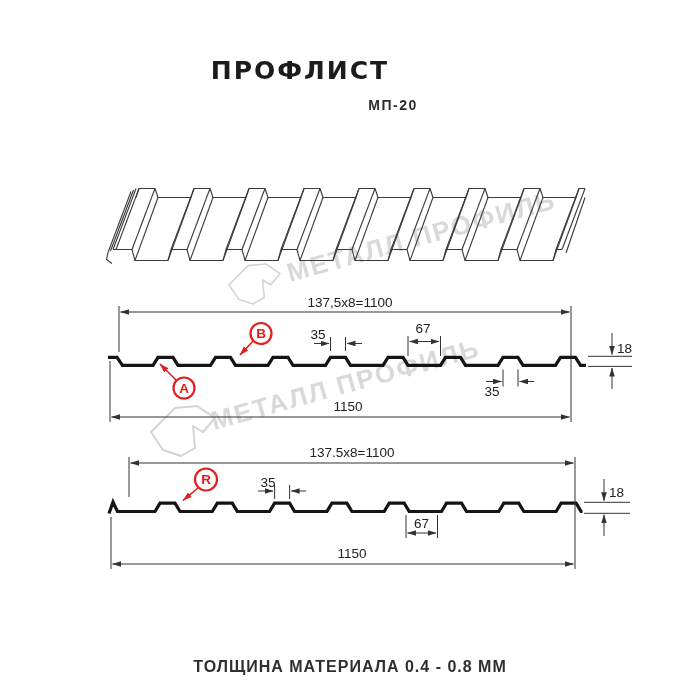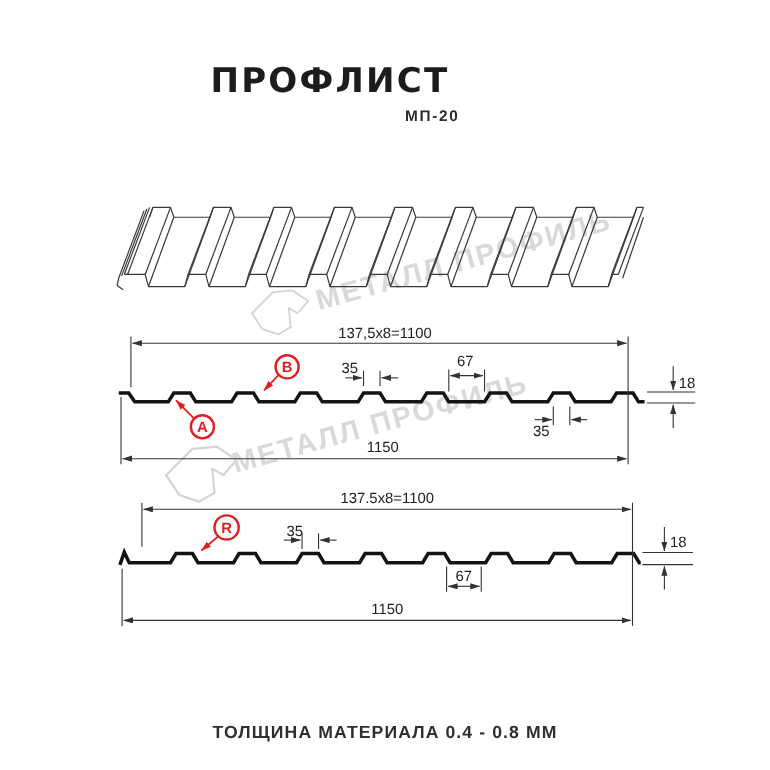--- a/index.html
+++ b/index.html
@@ -1,19 +1,19 @@
 <!DOCTYPE html>
 <html><head>
 <meta charset="utf-8">
 <style>
   html,body{margin:0;padding:0;}
   body{width:700px;height:700px;background:#ffffff;position:relative;overflow:hidden;
        font-family:"Liberation Sans",sans-serif;}
   .page-title{position:absolute;top:56px;left:0;width:600px;text-align:center;
-       font-family:"DejaVu Sans",sans-serif;font-weight:bold;font-size:31px;
+       font-family:"DejaVu Sans",sans-serif;font-weight:bold;font-size:25px;
        letter-spacing:2px;color:#1c1c1c;}
   .page-subtitle{position:absolute;top:97px;left:0;width:700px;text-align:center;
        font-weight:bold;font-size:14px;letter-spacing:1.5px;color:#2d2d2d;padding-left:43px;}
   .footer-note{position:absolute;top:614px;left:0;width:700px;text-align:center;
        font-weight:600;font-size:16px;letter-spacing:1px;color:#2f2f2f;margin-top:44px;}
   svg{position:absolute;left:0;top:0;}
   .thin{stroke:#3a3a3a;stroke-width:1.1;fill:none;stroke-linejoin:round;}
   .profile{stroke:#141414;stroke-width:3.2;fill:none;stroke-linejoin:miter;}
   .dim{stroke:#333333;stroke-width:1;fill:none;}
   .dimtxt{font-family:"Liberation Sans",sans-serif;font-size:13.5px;fill:#222222;}

